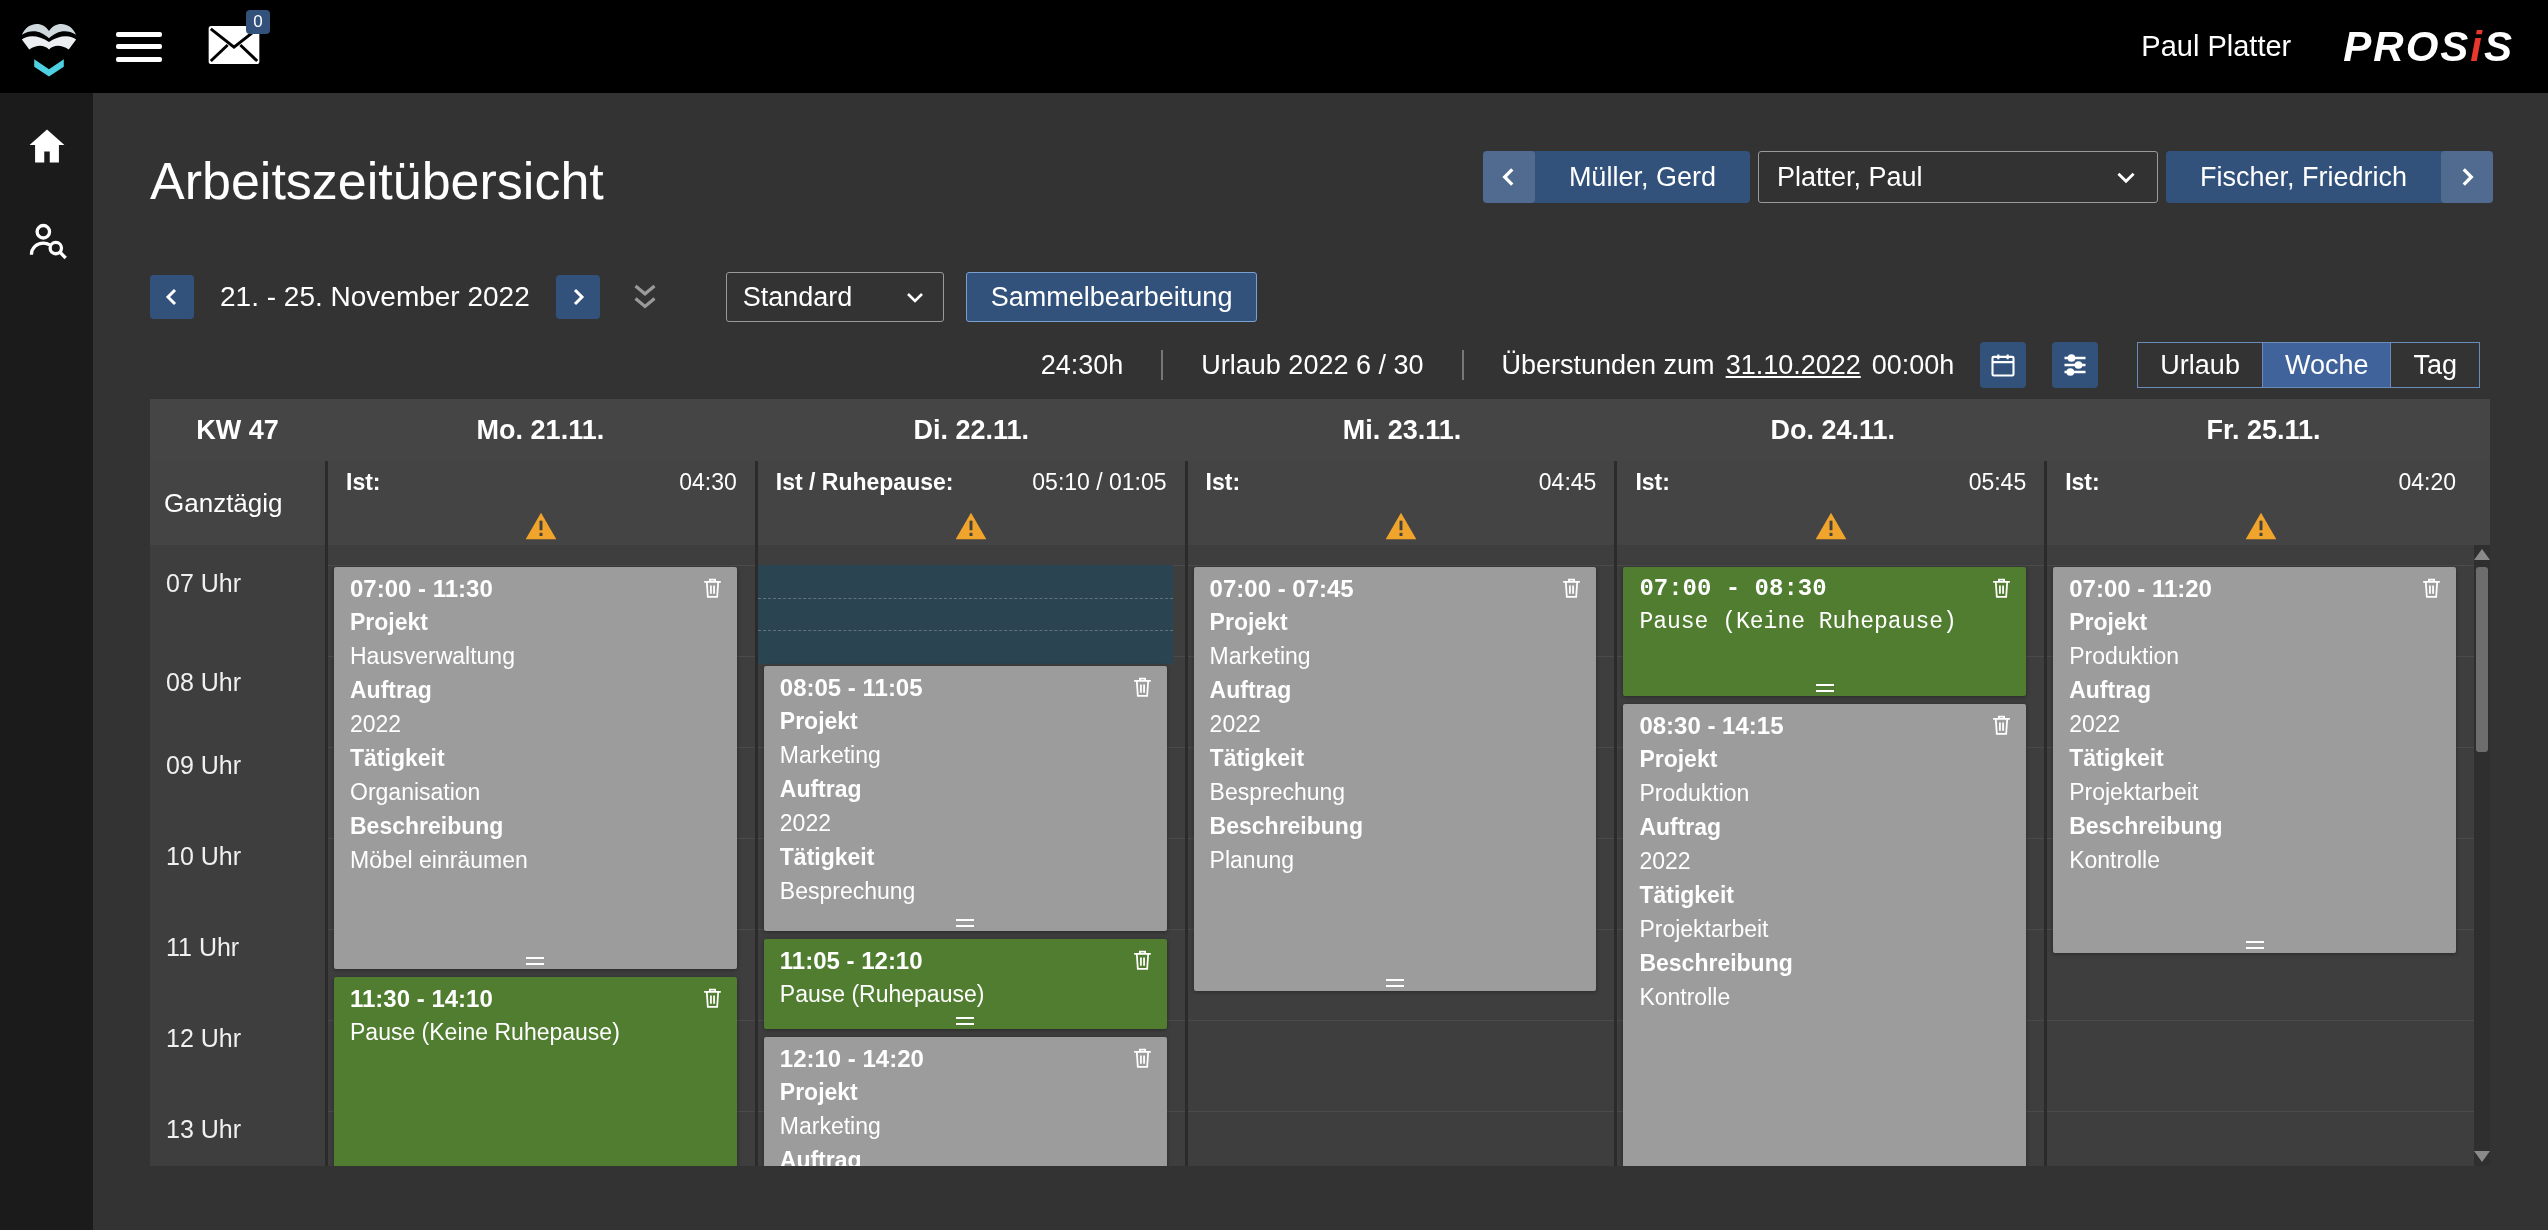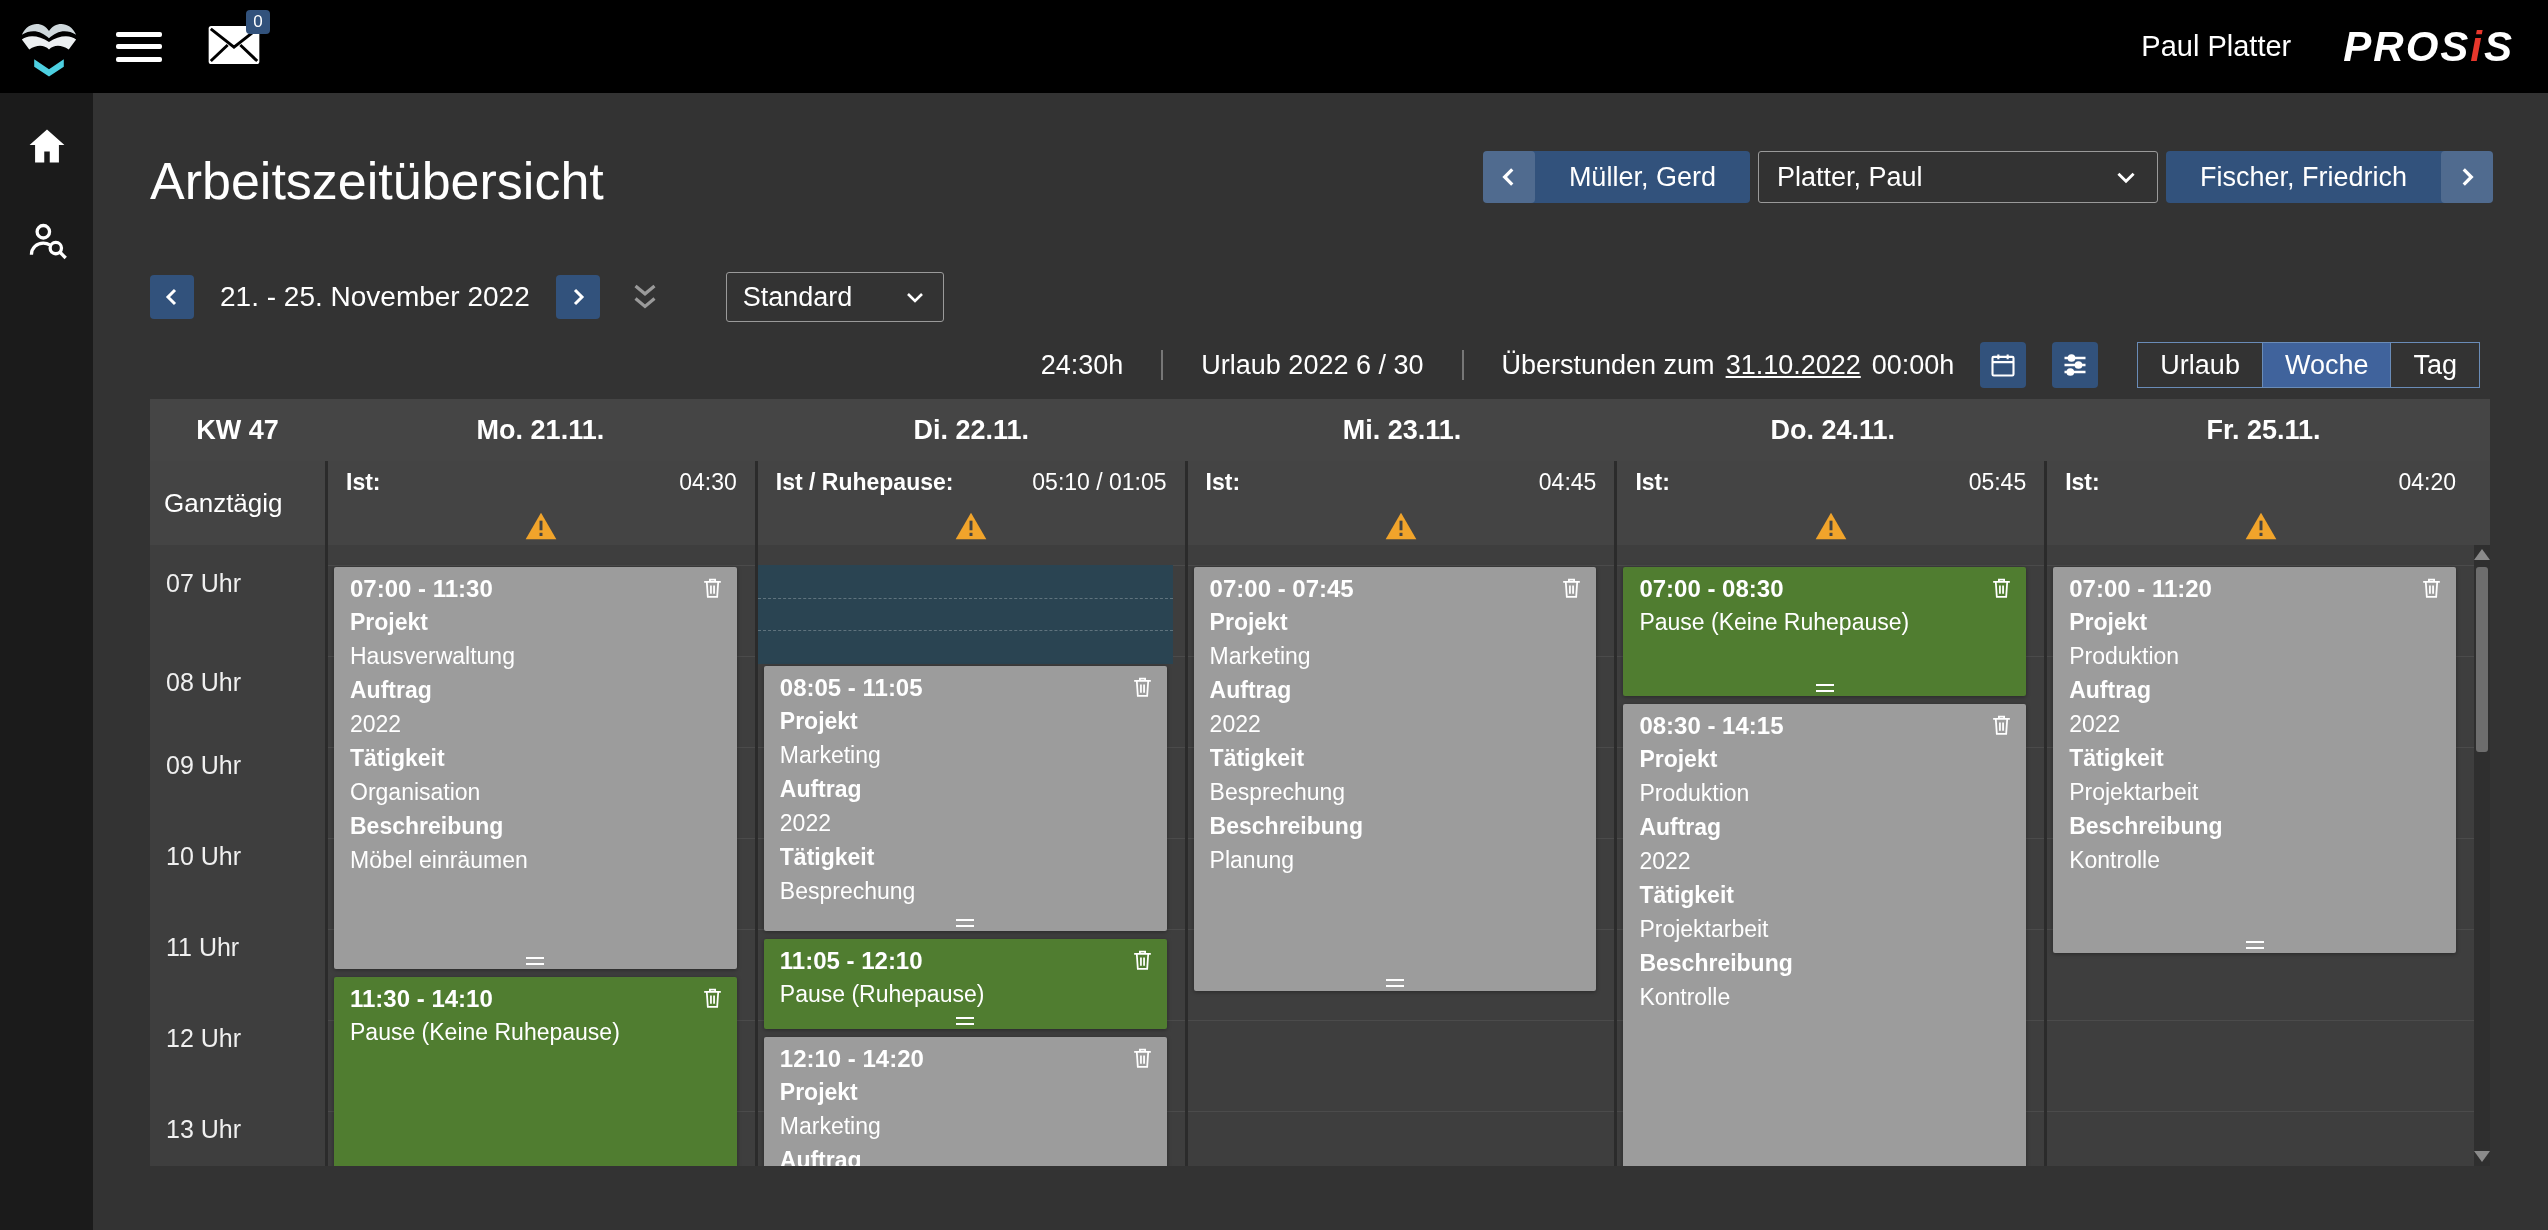--- a/index.html
+++ b/index.html
@@ -203,20 +203,21 @@
       <svg width="38" height="38" viewBox="0 0 24 24" fill="none" stroke="#9a9a9a" stroke-width="2">
           <path d="M6 5l6 5 6-5M6 13l6 5 6-5"></path>
         </svg>
     </div>
     <div class="select-standard">
       <span>Standard</span>
       <svg width="24" height="24" viewBox="0 0 24 24" fill="none" stroke="#fff" stroke-width="2.6">
           <path d="M5 9l7 7 7-7"></path>
         </svg>
     </div>
+    <div class="btn-bulk">Sammelbearbeitung</div>
   </div>
 
   <div class="stats">
     <span>24:30h</span>
     <span class="sep"></span>
     <span>Urlaub 2022 6 / 30</span>
     <span class="sep"></span>
     <span class="overtime">
       <span>Überstunden zum</span>
       <span class="date">31.10.2022</span>
@@ -450,21 +451,21 @@
             </div>
           </div>
           <div class="col">
             <div class="hline" style="top: 20px;"></div>
             <div class="hline" style="top: 111px;"></div>
             <div class="hline" style="top: 202px;"></div>
             <div class="hline" style="top: 293px;"></div>
             <div class="hline" style="top: 384px;"></div>
             <div class="hline" style="top: 475px;"></div>
             <div class="hline" style="top: 566px;"></div>
-            <div class="event event-pause" style="top: 22px; height: 128.5px;">
+            <div class="event event-pause" style="top: 22px; height: 128.5px; font-family: Liberation Mono, monospace;">
               <div class="event-head">
                 <div class="event-time">07:00 - 08:30</div>
                 <div class="event-trash"><svg width="25" height="25" viewBox="0 0 24 24" fill="none" stroke="#fff" stroke-width="1.7">
                     <path d="M4 6.5h16"></path>
                     <path d="M9.5 6.5v-2h5v2"></path>
                     <path d="M6.5 6.5l1 14.5h9l1-14.5"></path>
                     <path d="M10.5 10v8M13.5 10v8"></path>
                   </svg></div>
               </div>
               <div class="event-line">Pause (Keine Ruhepause)</div>

